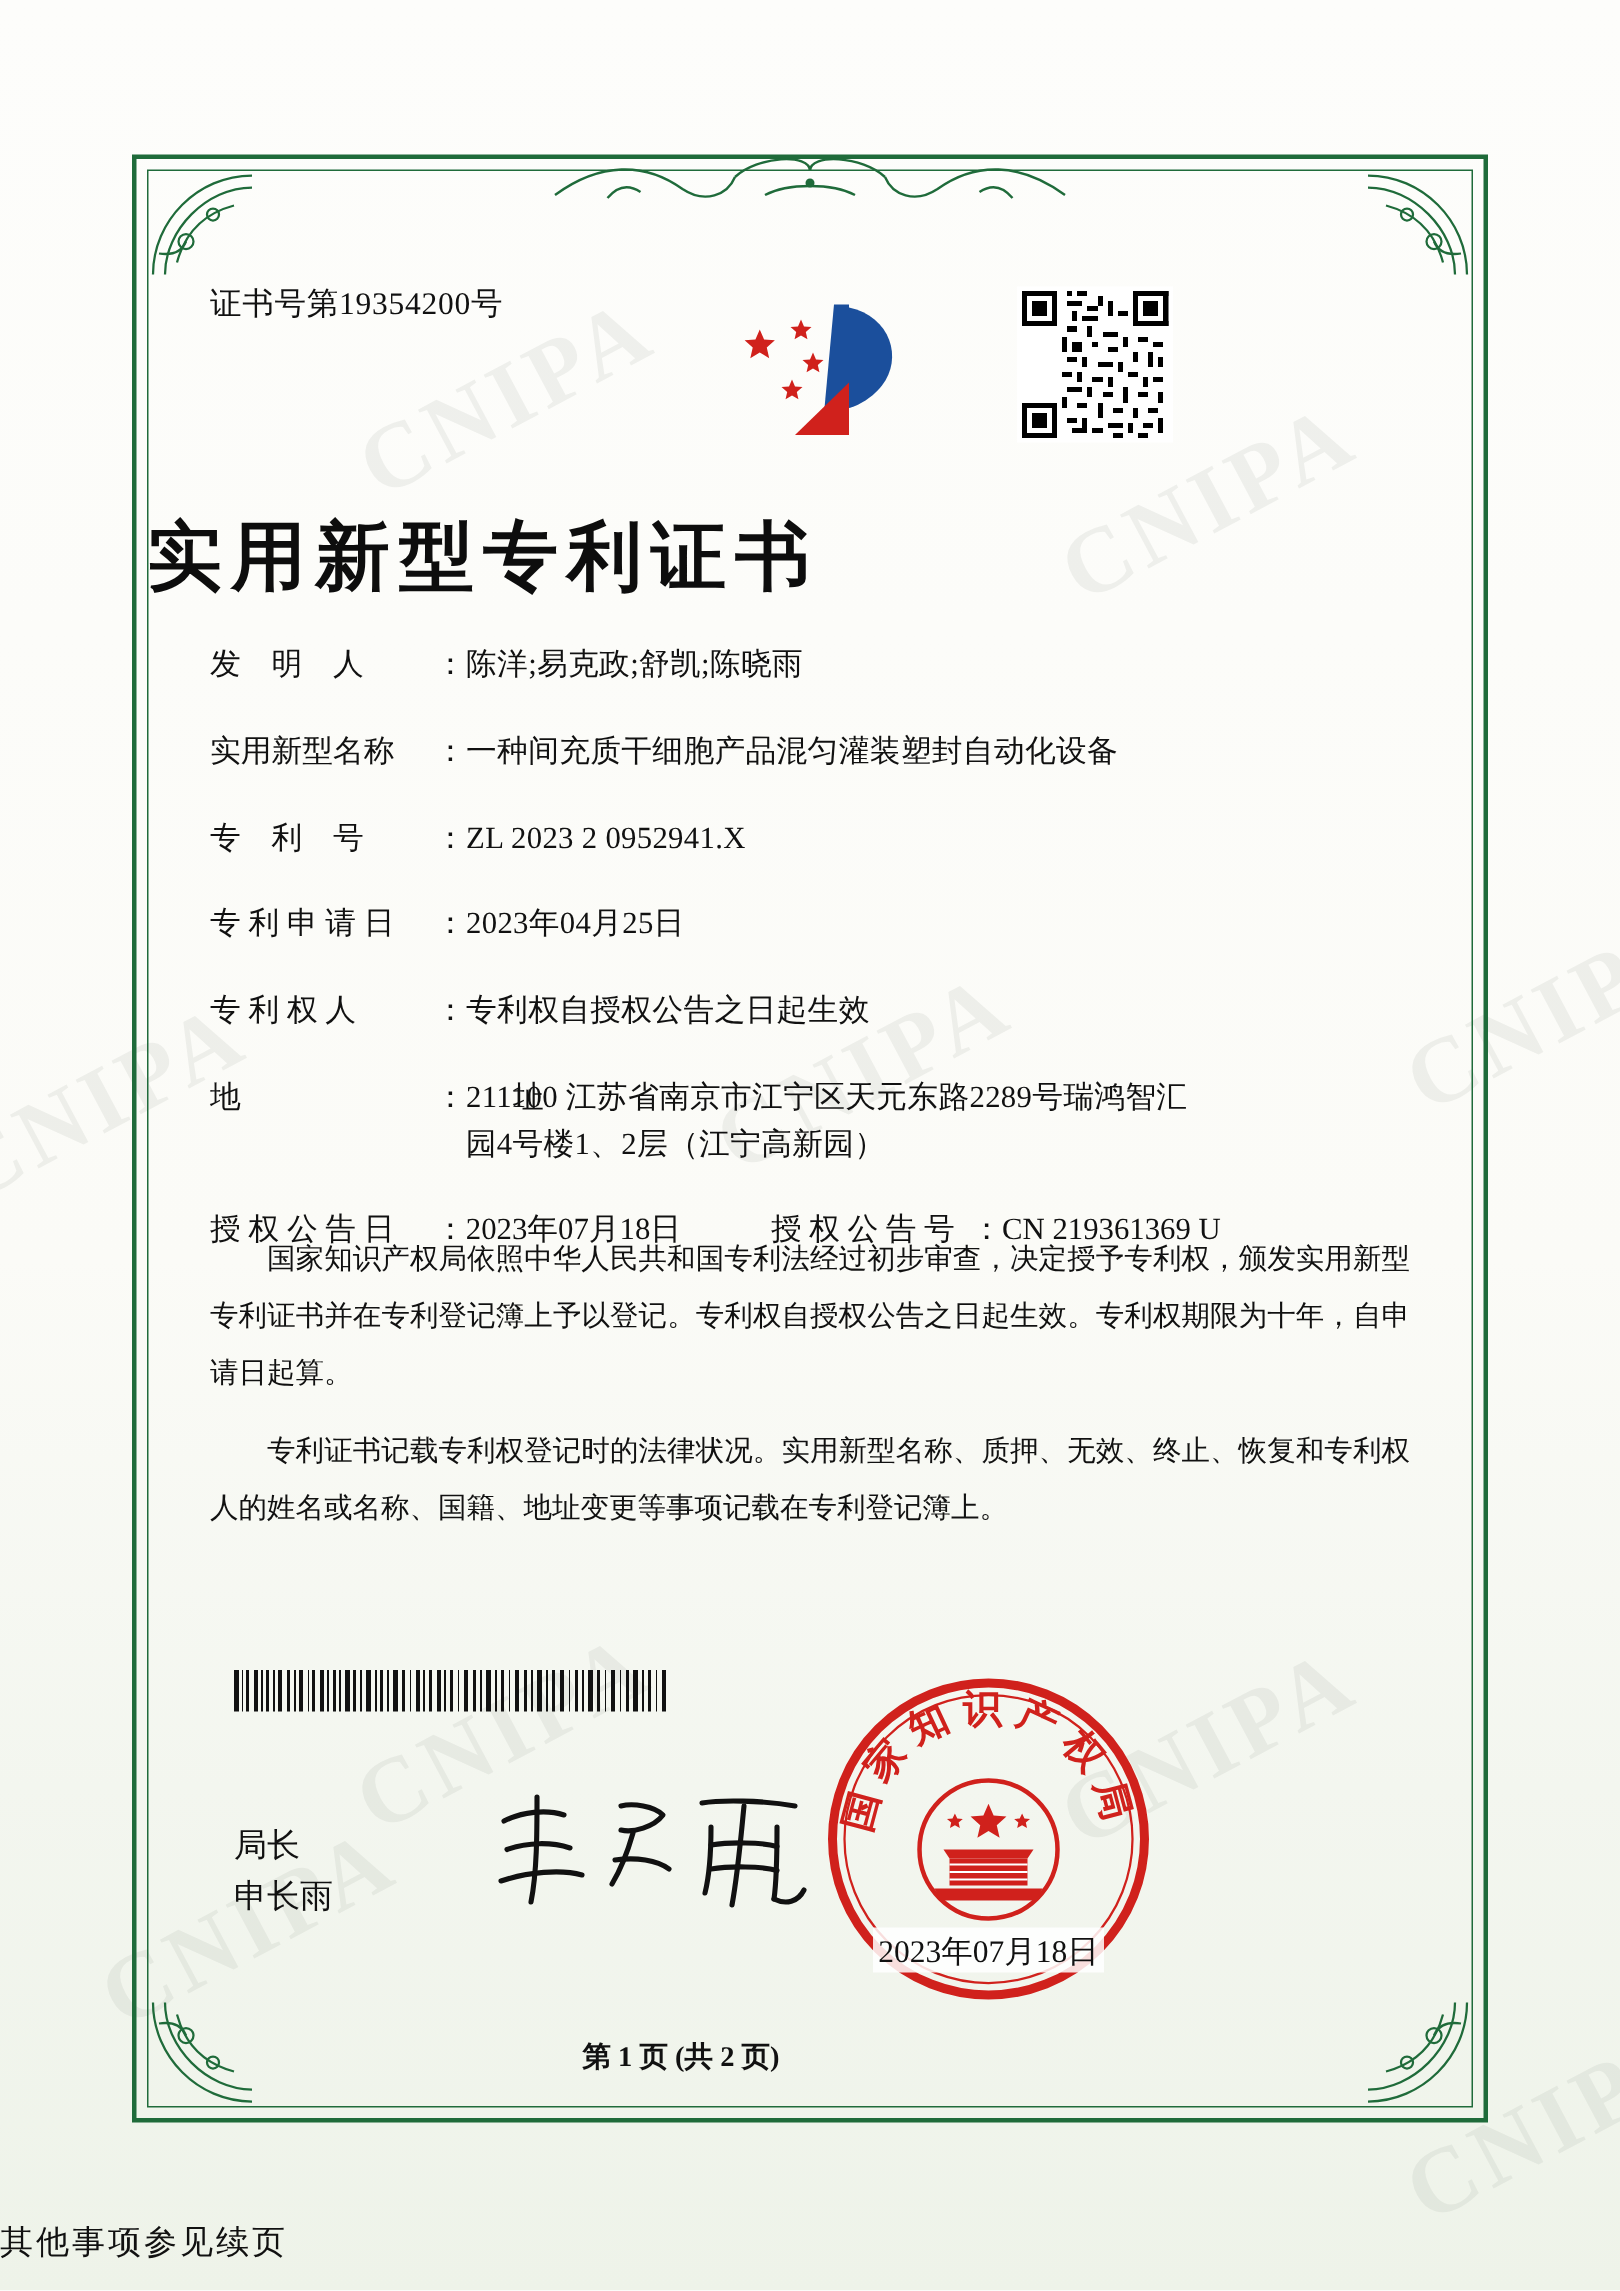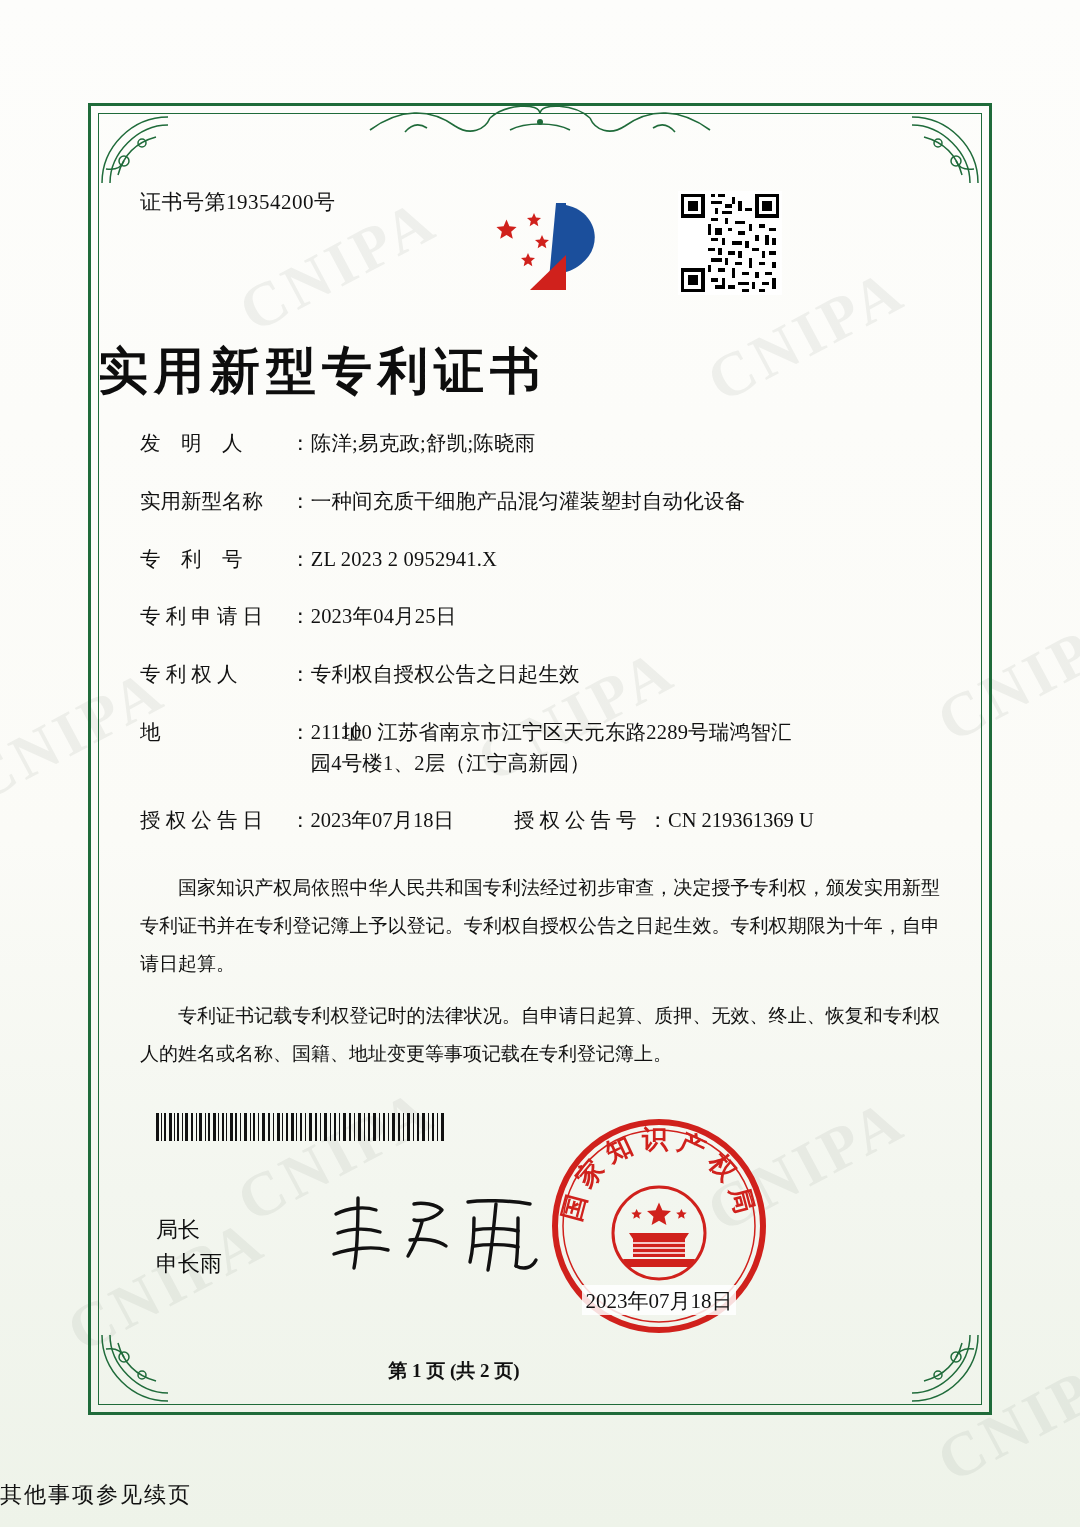--- a/index.html
+++ b/index.html
@@ -178,21 +178,21 @@
   .inline-right .flabel {
     width: auto;
     flex: 0 0 auto;
     letter-spacing: 5px;
     padding-right: 6px;
   }
 
   .paras {
     position: absolute;
     left: 42px;
-    top: 756px;
+    top: 708px;
     width: 800px;
     font-size: 19px;
     line-height: 2.0;
     color: #111;
     text-align: justify;
   }
   .paras p {
     margin: 0 0 14px 0;
     text-indent: 2em;
   }
@@ -461,21 +461,21 @@
         <div class="inline-right">
           <div class="flabel">授权公告号</div>
           <div>：<span>CN 219361369 U</span></div>
         </div>
       </div>
 
     </div>
 
     <div class="paras">
       <p>国家知识产权局依照中华人民共和国专利法经过初步审查，决定授予专利权，颁发实用新型专利证书并在专利登记簿上予以登记。专利权自授权公告之日起生效。专利权期限为十年，自申请日起算。</p>
-      <p>专利证书记载专利权登记时的法律状况。自申请日起算、质押、无效、终止、恢复和专利权人的姓名或名称、国籍、地址变更等事项记载在专利登记簿上。</p>
+      <p>专利证书记载专利权登记时的法律状况。实用新型名称、质押、无效、终止、恢复和专利权人的姓名或名称、国籍、地址变更等事项记载在专利登记簿上。</p>
     </div>
 
     <div class="barcode">
       <svg viewBox="0 0 290 28" shape-rendering="crispEdges">
         <g fill="#111">
           <rect x="0" y="0" width="3" height="28"></rect>
             <rect x="5" y="0" width="1" height="28"></rect>
           <rect x="8" y="0" width="2" height="28"></rect>
             <rect x="13" y="0" width="3" height="28"></rect>
           <rect x="18" y="0" width="1" height="28"></rect>

